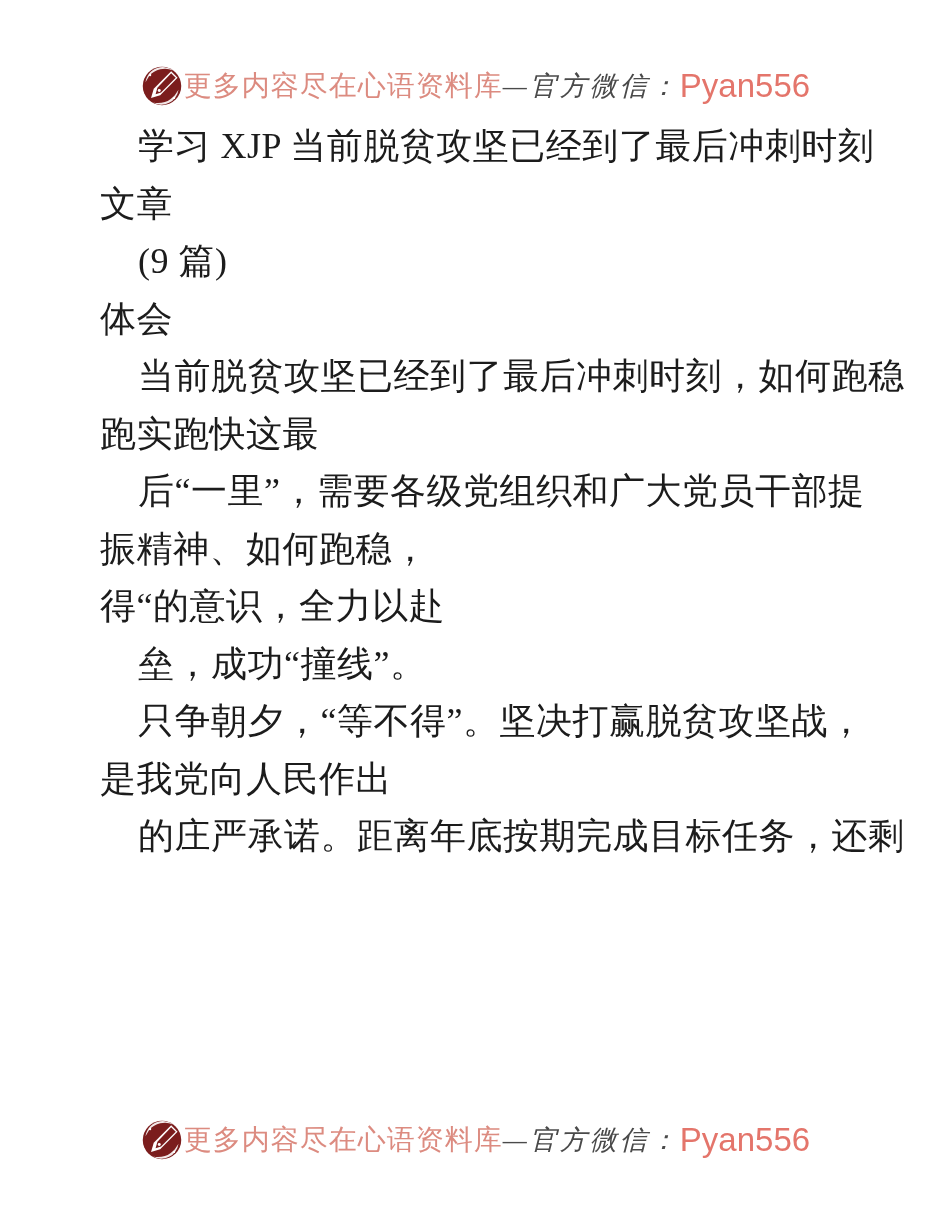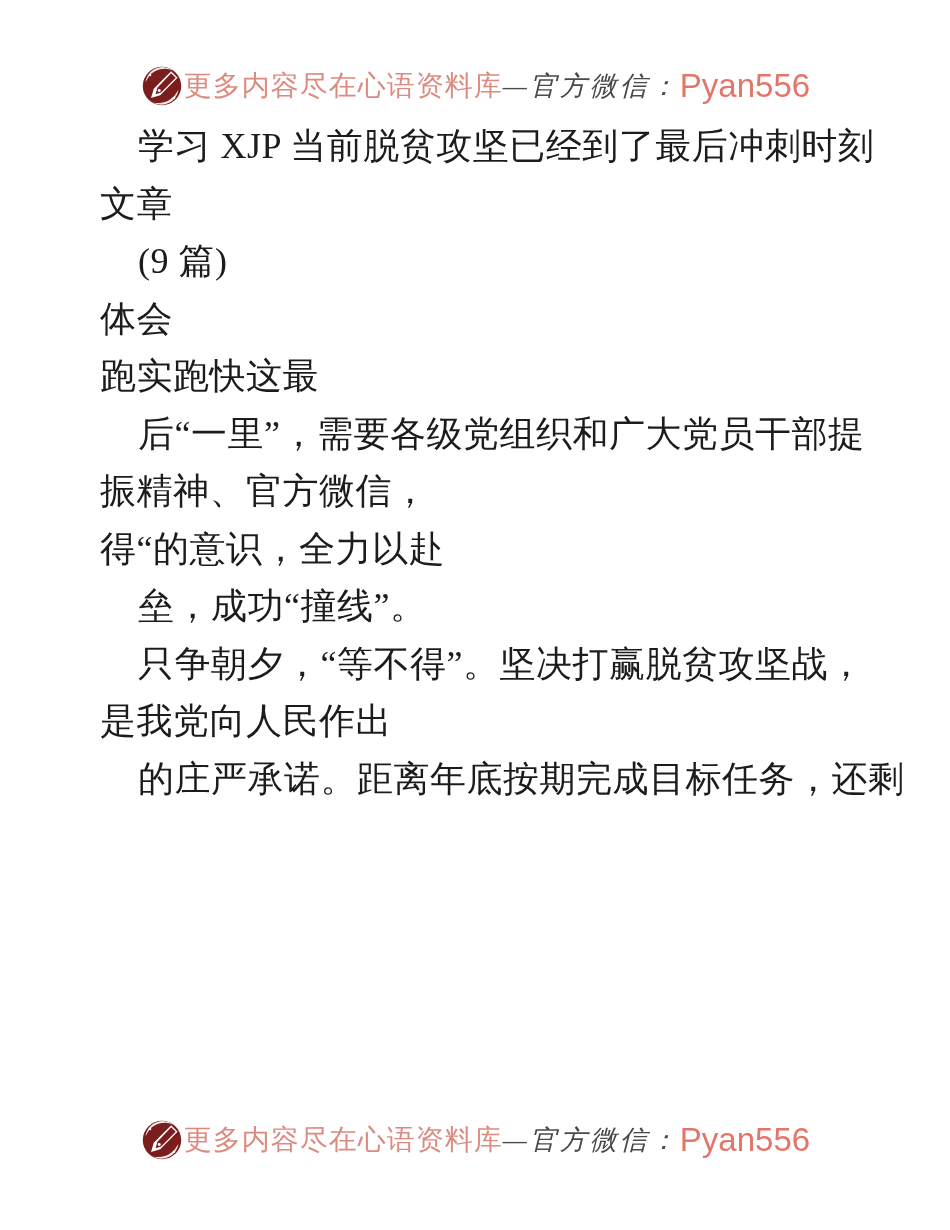--- a/index.html
+++ b/index.html
@@ -91,23 +91,24 @@
       <span class="wm-sep">—</span>
       <span class="wm-label">官方微信：</span>
       <span class="wm-id">Pyan556</span>
   </div>
 
   <div class="content">
       <div class="line indent">学习 XJP 当前脱贫攻坚已经到了最后冲刺时刻</div>
       <div class="line">文章</div>
       <div class="line indent">(9 篇)</div>
       <div class="line">体会</div>
+      <div class="line indent">当前脱贫攻坚已经到了最后冲刺时刻，如何跑稳</div>
       <div class="line">跑实跑快这最</div>
       <div class="line indent">后“一里”，需要各级党组织和广大党员干部提</div>
-      <div class="line">振精神、官方微信，</div>
+      <div class="line">振精神、如何跑稳，</div>
       <div class="line">得“的意识，全力以赴</div>
       <div class="line indent">垒，成功“撞线”。</div>
       <div class="line indent">只争朝夕，“等不得”。坚决打赢脱贫攻坚战，</div>
       <div class="line">是我党向人民作出</div>
       <div class="line indent">的庄严承诺。距离年底按期完成目标任务，还剩</div>
     </div>
 
   <div class="watermark footer">
     <svg class="wm-logo" viewBox="0 0 48 48" aria-hidden="true">
       <circle cx="24" cy="24" r="21" fill="#7b1d1d"></circle>

